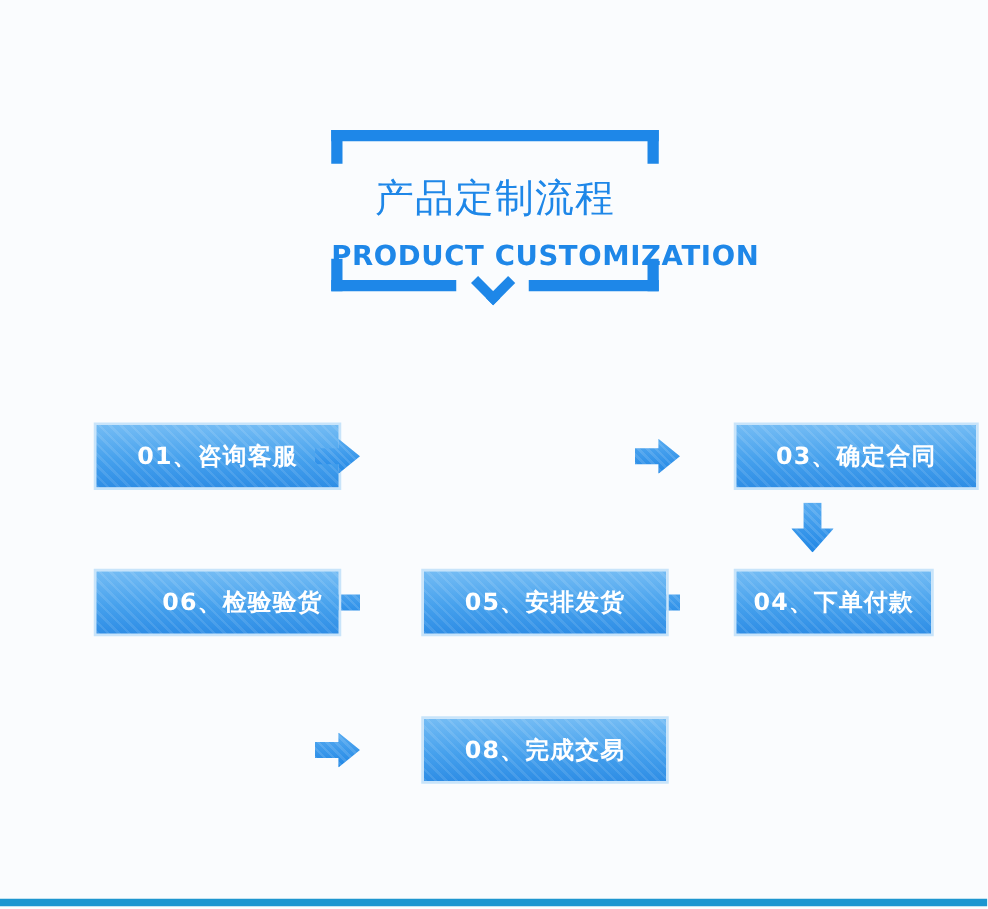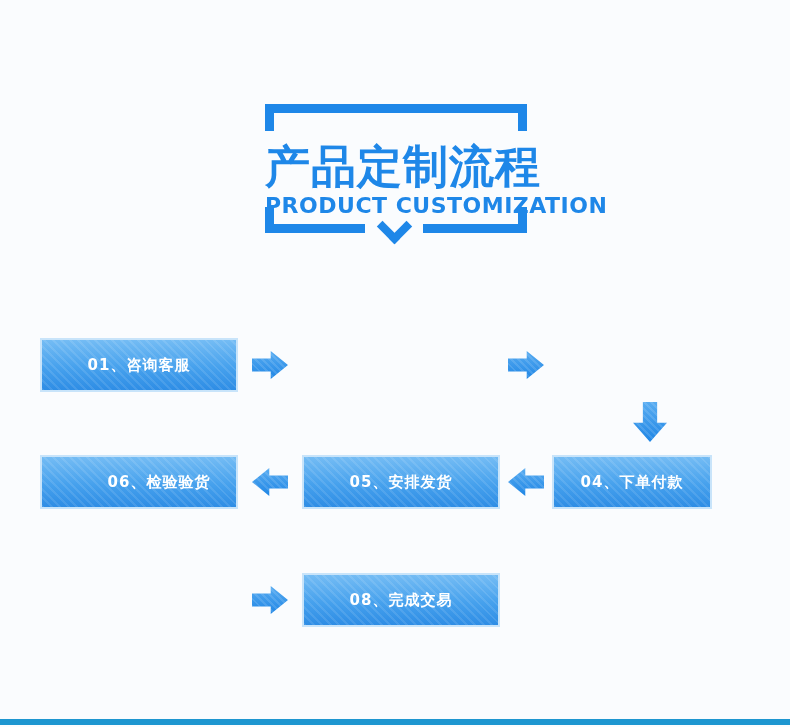--- a/index.html
+++ b/index.html
@@ -29,23 +29,23 @@
     border-top: 9px solid #1e87e8;
     border-left: 9px solid #1e87e8;
     border-right: 9px solid #1e87e8;
   }
   .title {
     position: absolute;
     left: 0; top: 40px;
     width: 100%;
     margin: 0;
     text-align: center;
-    font-size: 45px;
+    font-size: 31px;
     line-height: 1;
-    font-weight: bold;
+    font-weight: normal;
     color: #1e87e8;
     letter-spacing: 1px;
     white-space: nowrap;
   }
   .subtitle {
     position: absolute;
     left: 0; top: 91px;
     width: 100%;
     text-align: center;
     font-size: 22px;
@@ -86,27 +86,28 @@
     position: absolute;
     width: 198px; height: 54px;
     box-sizing: border-box;
     border: 2px solid #c8e4fa;
     background:
       repeating-linear-gradient(45deg,
         rgba(255,255,255,0.10) 0px, rgba(255,255,255,0.10) 2px,
         rgba(255,255,255,0)   2px, rgba(255,255,255,0)   6px),
       linear-gradient(180deg, #74bcf4 0%, #46a1ed 55%, #2e8de5 100%);
     color: #ffffff;
-    font-size: 15px;
+    font-size: 19px;
     font-weight: bold;
     letter-spacing: 1px;
     display: flex;
     align-items: center;
     justify-content: center;
     white-space: nowrap;
+    margin-left: 35px;
   }
   .b1 { left: 40px;  top: 338px; }
   .b2 { left: 302px; top: 338px; }
   .b3 { left: 552px; top: 338px; width: 196px; }
   .b4 { left: 552px; top: 455px; width: 160px; }
   .b5 { left: 302px; top: 455px; }
   .b6 { left: 40px;  top: 455px; padding-left: 40px; }
   .b7 { left: 40px;  top: 573px; }
   .b8 { left: 302px; top: 573px; }
 
@@ -156,20 +157,21 @@
     <h1 class="title">产品定制流程</h1>
     <div class="subtitle">PRODUCT CUSTOMIZATION</div>
     <div class="bracket-bottom-left"></div>
     <div class="bracket-bottom-right"></div>
     <div class="chevron-down"></div>
   </div>
 
   <div class="step b1">01、咨询客服</div>
   <div class="arrow right ar1"></div>
   <div class="arrow right ar2"></div>
+  <div class="step b3">03、确定合同</div>
 
   <div class="arrow down ad1"></div>
 
   <div class="step b4">04、下单付款</div>
   <div class="arrow left al1"></div>
   <div class="step b5">05、安排发货</div>
   <div class="arrow left al2"></div>
   <div class="step b6">06、检验验货</div>
 
   <div class="arrow right ar3"></div>

